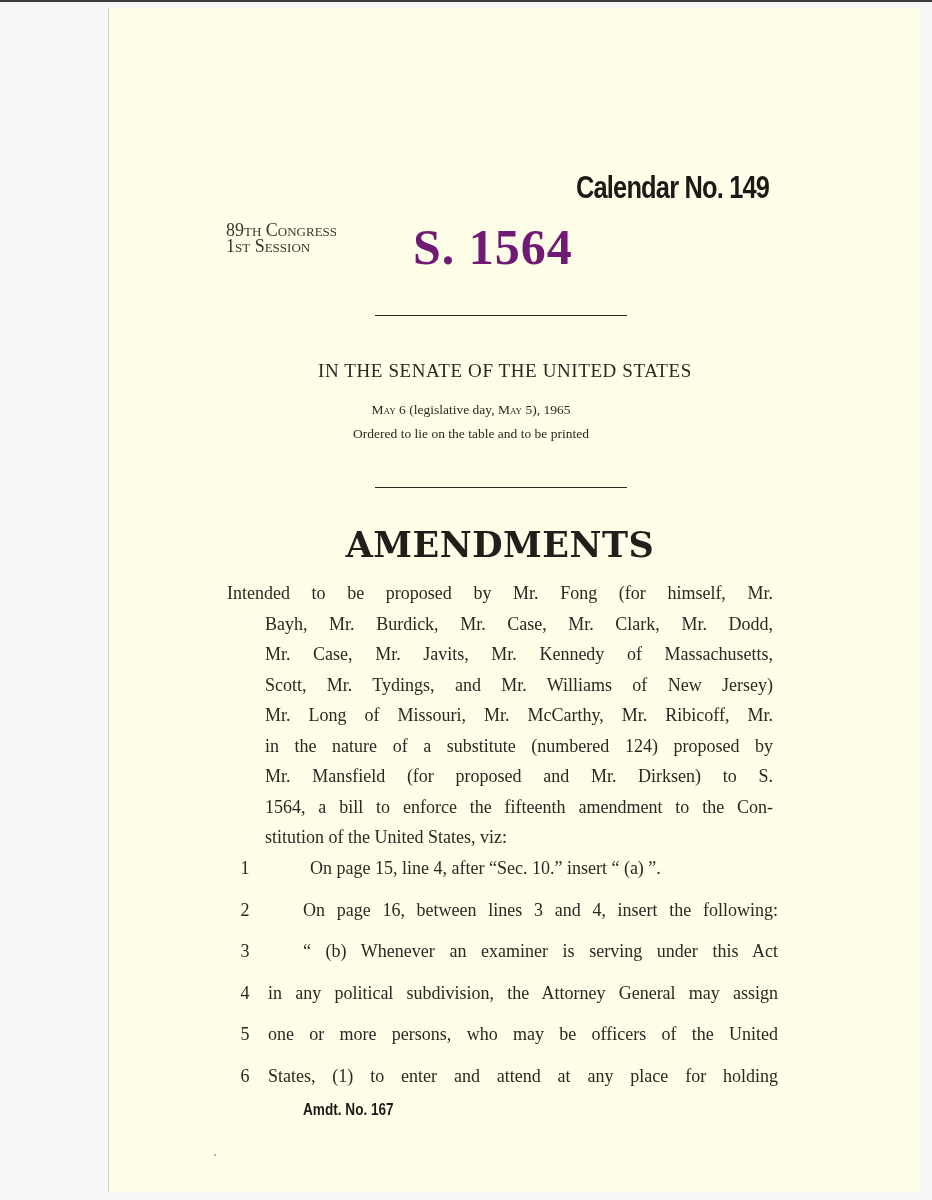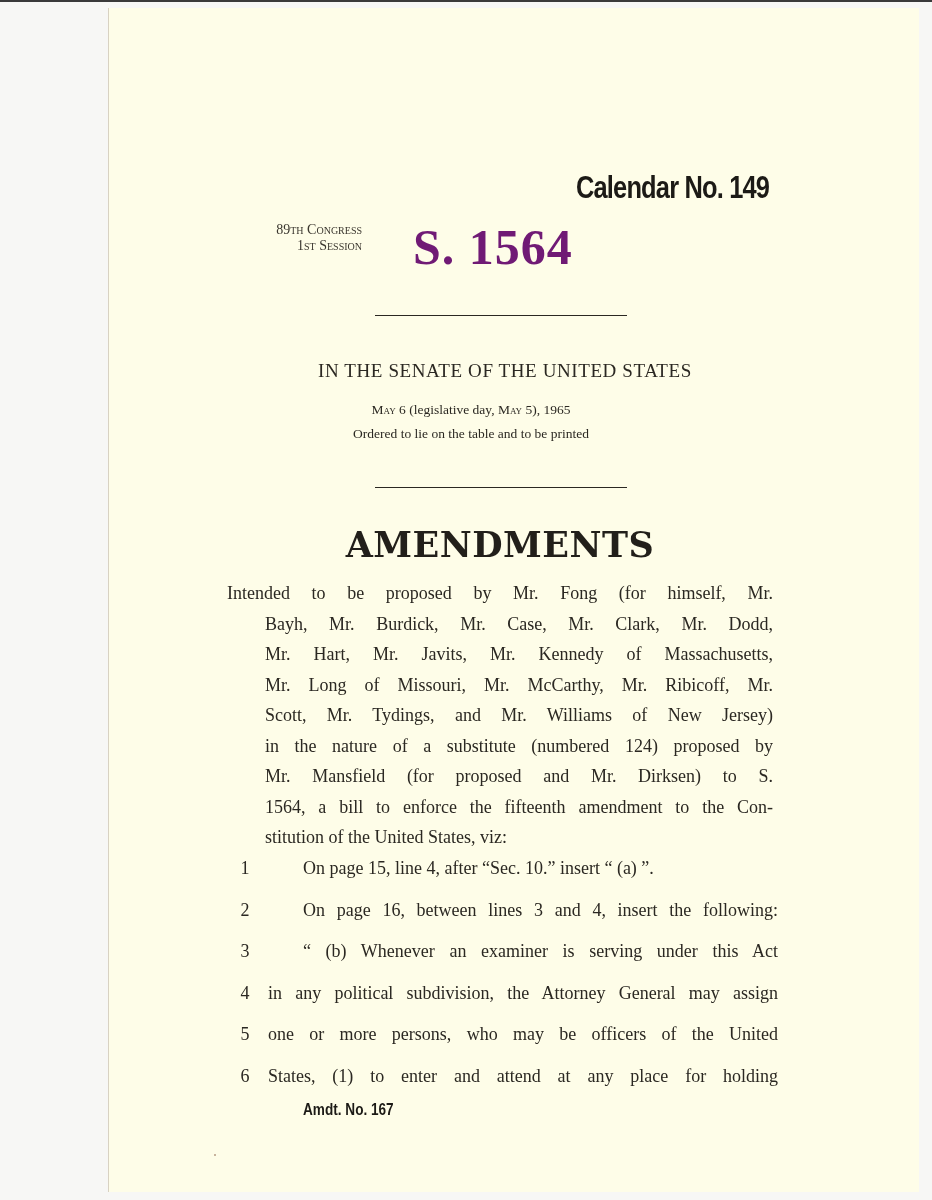--- a/index.html
+++ b/index.html
@@ -18,21 +18,21 @@
   .calendar {
     position: absolute; left: 576px; top: 170px;
     font-family: "Liberation Sans", "DejaVu Sans", sans-serif;
     font-weight: bold; font-size: 31px; letter-spacing: -1px;
     transform: scaleX(0.82); transform-origin: left top;
     color: #1c1a16;
     white-space: nowrap;
   }
   .congress {
     position: absolute; left: 226px; top: 222px; width: 136px;
-    text-align: right; font-size: 14px; line-height: 16px; color: #3a362e;
+    text-align: left; font-size: 18px; line-height: 16px; color: #3a362e;
   }
   .congress .sc { font-variant: small-caps; }
   .billno {
     position: absolute; left: 413px; top: 218px;
     font-family: "Liberation Serif", serif; font-weight: bold;
     font-size: 50px; color: #701a75; letter-spacing: 1px;
     white-space: nowrap;
   }
   .rule { position: absolute; height: 1px; background: #2b2822; }
   .senate {
@@ -64,21 +64,21 @@
     position: absolute; left: 230px; top: 858px; width: 548px;
     font-size: 18px; color: #2b2822;
   }
   .nline { position: relative; height: 41.5px; }
   .nline .num { position: absolute; left: 8px; top: 0; width: 14px; text-align: center; }
   .nline .txt {
     position: absolute; left: 38px; right: 0; top: 0;
     white-space: nowrap; text-align: justify; text-align-last: justify;
   }
   .nline .txt.para { left: 73px; }
-  .nline .txt.left { text-align-last: left; }
+  .nline .txt.left { text-align-last: left; margin-left: 7px; }
   .amdt {
     position: absolute; left: 303px; top: 1101px;
     font-family: "Liberation Sans", "DejaVu Sans", sans-serif; font-weight: bold;
     font-size: 16px; color: #1c1a16;
     transform: scaleX(0.85); transform-origin: left top; white-space: nowrap;
   }
   .speck { position: absolute; width: 2px; height: 2px; background: #b59a84; border-radius: 1px; }
 </style>
 </head>
 <body>
@@ -106,23 +106,23 @@
 
 <div class="ordered">Ordered to lie on the table and to be printed</div>
 
 <div class="rule" style="left:375px; top:487px; width:252px;"></div>
 
 <div class="amend-title">AMENDMENTS</div>
 
 <div class="intro">
   <span class="line first">Intended to be proposed by Mr. Fong (for himself, Mr.</span>
   <span class="line indent">Bayh, Mr. Burdick, Mr. Case, Mr. Clark, Mr. Dodd,</span>
-  <span class="line indent">Mr. Hart, Mr. Javits, Mr. Kennedy of Massachusetts,</span>
+  <span class="line indent">Mr. Case, Mr. Javits, Mr. Kennedy of Massachusetts,</span>
+  <span class="line indent">Scott, Mr. Tydings, and Mr. Williams of New Jersey)</span>
   <span class="line indent">Mr. Long of Missouri, Mr. McCarthy, Mr. Ribicoff, Mr.</span>
-  <span class="line indent">Scott, Mr. Tydings, and Mr. Williams of New Jersey)</span>
   <span class="line indent">in the nature of a substitute (numbered 124) proposed by</span>
   <span class="line indent">Mr. Mansfield (for proposed and Mr. Dirksen) to S.</span>
   <span class="line indent">1564, a bill to enforce the fifteenth amendment to the Con-</span>
   <span class="line indent last">stitution of the United States, viz:</span>
 </div>
 
 <div class="numbered">
   <div class="nline">
     <span class="num">1</span>
     <span class="txt para left">On page 15, line 4, after “Sec. 10.” insert “ (a) ”.</span>

